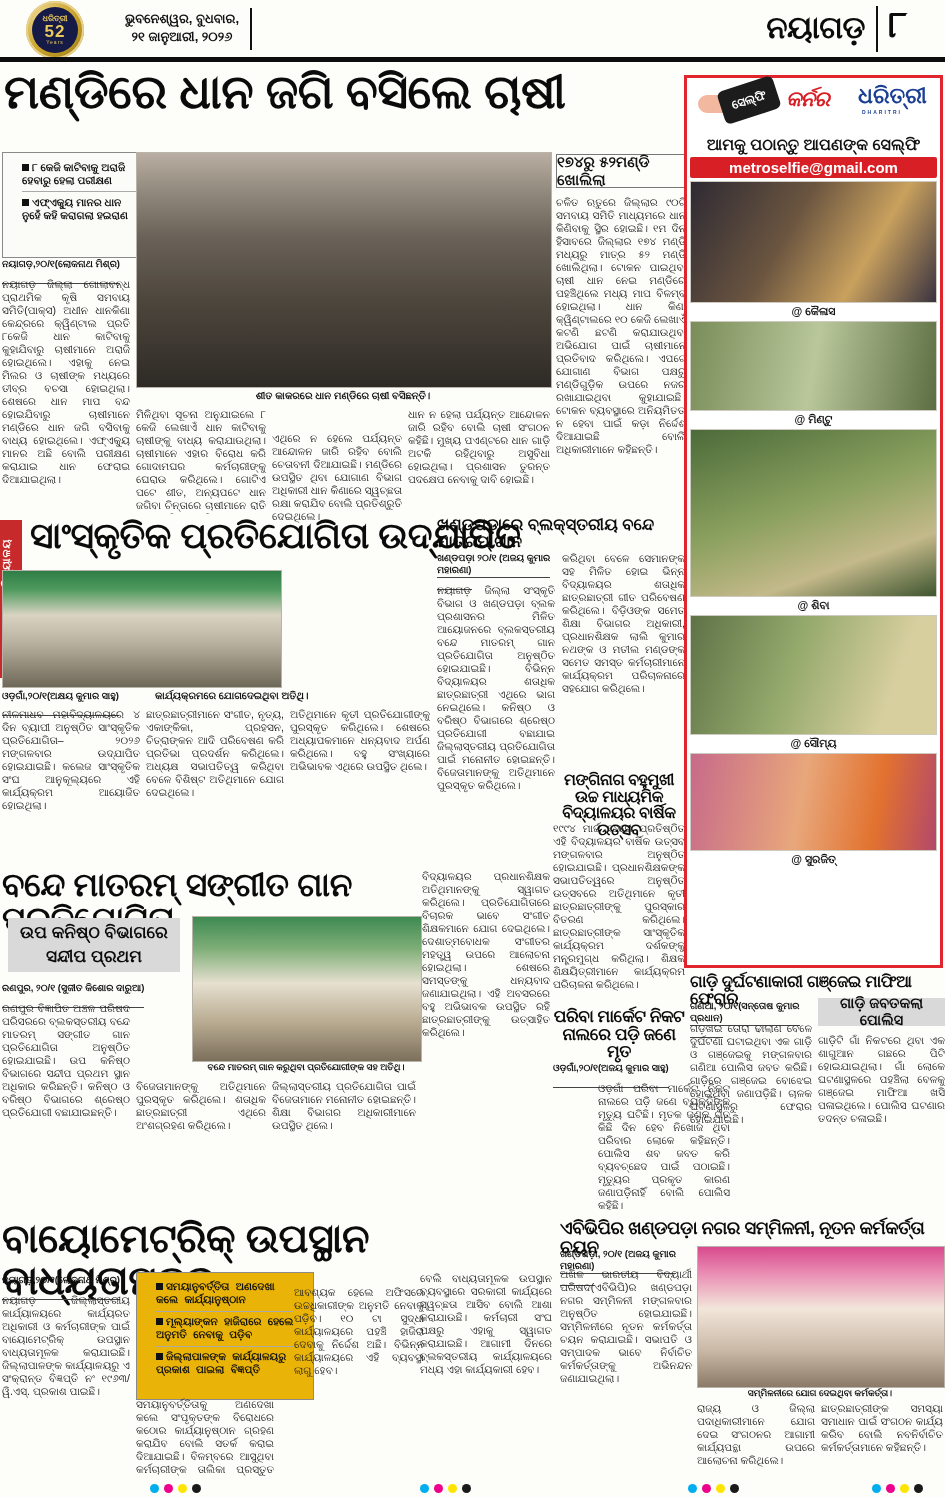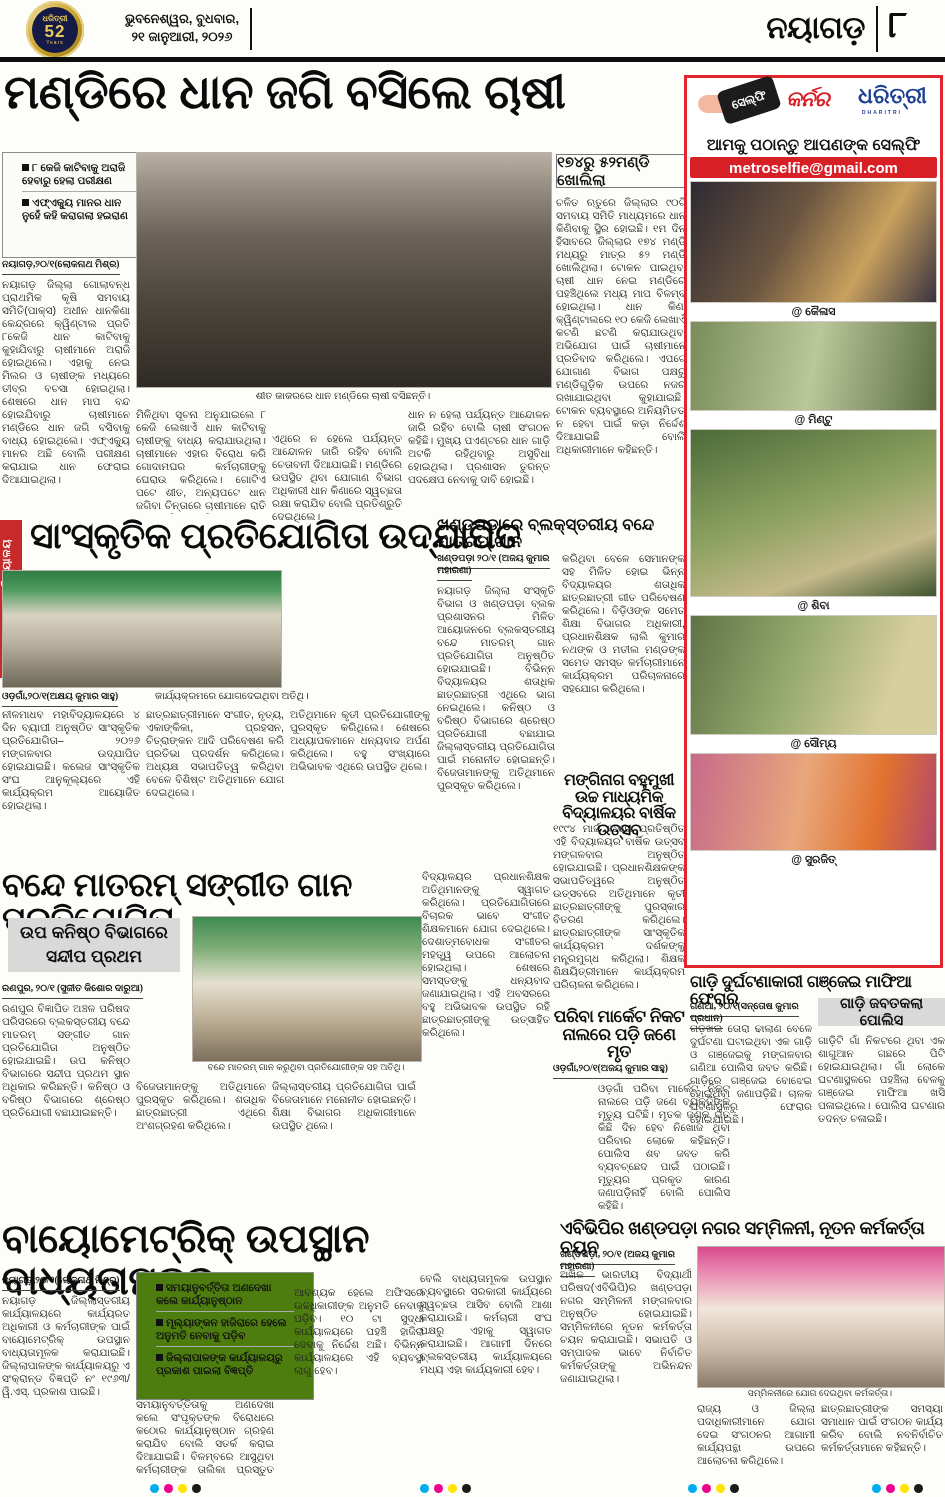--- a/index.html
+++ b/index.html
@@ -2,22 +2,22 @@
 <html><head>
 <meta charset="utf-8">
 <style>
   html,body{margin:0;padding:0;background:#e8e8e6;}
   .page{position:relative;width:945px;height:1497px;margin:0 auto;background:#fdfdfa;
         font-family:"Liberation Sans","DejaVu Sans",sans-serif;color:#111;overflow:hidden;}
   .abs{position:absolute;}
   .hl{font-weight:bold;color:#0b0b0b;line-height:1.04;letter-spacing:-.5px;}
   .body-txt{font-size:10.5px;line-height:13px;text-align:justify;overflow:hidden;color:#222;}
   .byline{font-size:9.5px;font-weight:bold;color:#111;}
-  .byline span{border-bottom:1px solid #444;padding-bottom:5px;font-family:Liberation Serif, serif;}
-  .caption{font-size:10px;font-weight:normal;text-align:center;color:#111;}
+  .byline span{border-bottom:1px solid #444;padding-bottom:14px;}
+  .caption{font-size:10px;font-weight:bold;text-align:center;color:#111;}
   .graybox{background:#d9d9d9;font-weight:bold;text-align:center;color:#0b0b0b;}
   .photo{background-size:cover;border:1px solid #b9b4aa;}
   .bulletbox{border:1px solid #8a8a8a;background:#fbfbf8;padding:4px 19px;}
   .bullet{font-size:10.5px;font-weight:bold;line-height:13px;padding:4px 0;}
   .bullet + .bullet{border-top:1px solid #aaa;}
   .sq{display:inline-block;width:7px;height:7px;background:#111;margin-right:3px;}
   .masthead-rule{position:absolute;left:0;top:57px;width:945px;height:5px;background:#0d0d0d;}
   .vdiv{position:absolute;width:2px;background:#111;}
   .logo-ring{position:absolute;left:26px;top:1px;width:58px;height:58px;border-radius:50%;
              background:radial-gradient(circle at 30% 30%,#f3dc9a,#c9a227 55%,#8a6d14);
@@ -149,21 +149,21 @@
     <div class="abs hl" style="left:690px;top:973px;width:255px;font-size:16.5px;">ଗାଡ଼ି ଦୁର୍ଘଟଣାକାରୀ ଗଞ୍ଜେଇ ମାଫିଆ ଫେରାର</div>
     <div class="abs byline" style="left:690px;top:1000px;width:124px;"><span>ଗଣିଆ, ୨୦/୧(ସନ୍ତୋଷ କୁମାର ପ୍ରଧାନ)</span></div>
     <div class="abs graybox" style="left:818px;top:998px;width:127px;height:28px;display:flex;align-items:center;justify-content:center;font-size:14.5px;">ଗାଡ଼ି ଜବତକଲା ପୋଲିସ</div>
     <div class="abs body-txt" style="left:690px;top:1022px;width:122px;height:192px;">ଗଡ଼ଖଇ ତୋରା ଢାଲାଣ ବେଳେ ଦୁର୍ଘଟଣା ଘଟାଇଥିବା ଏକ ଗାଡ଼ି ଓ ଗଞ୍ଜେଇକୁ ମଙ୍ଗଳବାର ଗଣିଆ ପୋଲିସ ଜବତ କରିଛି। ଗାଡ଼ିରେ ଗଞ୍ଜେଇ ବୋଝେଇ ହୋଇଥିବା ଜଣାପଡ଼ିଛି। ଚାଳକ ଘଟଣାସ୍ଥଳରୁ ଫେରାର ହୋଇଯାଇଛି।</div>
     <div class="abs body-txt" style="left:818px;top:1034px;width:127px;height:180px;">ଗାଡ଼ିଟି ଗାଁ ନିକଟରେ ଥିବା ଏକ ଶାଗୁଆନ ଗଛରେ ପିଟି ହୋଇଯାଇଥିଲା। ଗାଁ ଲୋକେ ଘଟଣାସ୍ଥଳରେ ପହଞ୍ଚିଲା ବେଳକୁ ଗଞ୍ଜେଇ ମାଫିଆ ଖସି ପଳାଇଥିଲେ। ପୋଲିସ ଘଟଣାର ତଦନ୍ତ ଚଳାଇଛି।</div>
   </div>
 
   <div>
     <div class="abs hl" style="left:2px;top:1218px;width:552px;font-size:40px;">ବାୟୋମେଟ୍ରିକ୍ ଉପସ୍ଥାନ ବାଧ୍ୟତାମୂଳକ</div>
     <div class="abs byline" style="left:2px;top:1274px;width:130px;"><span>ନୟାଗଡ଼,୨୦/୧(ଲୋକନାଥ ମିଶ୍ର)</span></div>
-    <div class="abs bulletbox" style="left:136px;top:1272px;width:138px;height:118px;background:#4d7c0f;">
+    <div class="abs bulletbox" style="left:136px;top:1272px;width:138px;height:118px;background:#eab308;font-family:Liberation Mono, monospace;">
       <div class="bullet"><span class="sq"></span><span>ସମୟାନୁବର୍ତ୍ତିତା ଅଣଦେଖା କଲେ କାର୍ଯ୍ୟାନୁଷ୍ଠାନ</span></div>
       <div class="bullet"><span class="sq"></span><span>ମୂଲ୍ୟାଙ୍କନ ହାଜିରାରେ ହେଲେ ଅନୁମତି ନେବାକୁ ପଡ଼ିବ</span></div>
       <div class="bullet"><span class="sq"></span><span>ଜିଲ୍ଲାପାଳଙ୍କ କାର୍ଯ୍ୟାଳୟରୁ ପ୍ରକାଶ ପାଇଲା ବିଜ୍ଞପ୍ତି</span></div>
     </div>
     <div class="abs body-txt" style="left:2px;top:1294px;width:128px;height:184px;">ନୟାଗଡ଼ ଜିଲ୍ଲାସ୍ତରୀୟ କାର୍ଯ୍ୟାଳୟରେ କାର୍ଯ୍ୟରତ ଅଧିକାରୀ ଓ କର୍ମଚାରୀଙ୍କ ପାଇଁ ବାୟୋମେଟ୍ରିକ୍ ଉପସ୍ଥାନ ବାଧ୍ୟତାମୂଳକ କରାଯାଇଛି। ଜିଲ୍ଲାପାଳଙ୍କ କାର୍ଯ୍ୟାଳୟରୁ ଏ ସଂକ୍ରାନ୍ତ ବିଜ୍ଞପ୍ତି ନଂ ୧୯୬୩/ୱି.ଏସ୍. ପ୍ରକାଶ ପାଇଛି।</div>
     <div class="abs body-txt" style="left:136px;top:1398px;width:138px;height:80px;">ସମୟାନୁବର୍ତ୍ତିତାକୁ ଅଣଦେଖା କଲେ ସଂପୃକ୍ତଙ୍କ ବିରୋଧରେ କଠୋର କାର୍ଯ୍ୟାନୁଷ୍ଠାନ ଗ୍ରହଣ କରାଯିବ ବୋଲି ସତର୍କ କରାଇ ଦିଆଯାଇଛି। ବିଳମ୍ବରେ ଆସୁଥିବା କର୍ମଚାରୀଙ୍କ ତାଲିକା ପ୍ରସ୍ତୁତ ହେବ।</div>
     <div class="abs body-txt" style="left:294px;top:1272px;width:130px;height:206px;margin-top:14px;">ଆବଶ୍ୟକ ହେଲେ ଅଫିସରେ ଉଚ୍ଚଧିକାରୀଙ୍କ ଅନୁମତି ନେବାକୁ ପଡ଼ିବ। ୧୦ ଟା ସୁଦ୍ଧା କାର୍ଯ୍ୟାଳୟରେ ପହଞ୍ଚି ହାଜିରା ଦେବାକୁ ନିର୍ଦ୍ଦେଶ ଅଛି। ବିଭିନ୍ନ କାର୍ଯ୍ୟାଳୟରେ ଏହି ବ୍ୟବସ୍ଥା ଲାଗୁ ହେବ।</div>
     <div class="abs body-txt" style="left:420px;top:1272px;width:132px;height:206px;">ବେଲି ବାଧ୍ୟତାମୂଳକ ଉପସ୍ଥାନ ବ୍ୟବସ୍ଥାରେ ସରକାରୀ କାର୍ଯ୍ୟରେ ସ୍ୱଚ୍ଛତା ଆସିବ ବୋଲି ଆଶା କରାଯାଉଛି। କର୍ମଚାରୀ ସଂଘ ପକ୍ଷରୁ ଏହାକୁ ସ୍ୱାଗତ କରାଯାଇଛି। ଆଗାମୀ ଦିନରେ ବ୍ଲକସ୍ତରୀୟ କାର୍ଯ୍ୟାଳୟରେ ମଧ୍ୟ ଏହା କାର୍ଯ୍ୟକାରୀ ହେବ।</div>
   </div>
 

